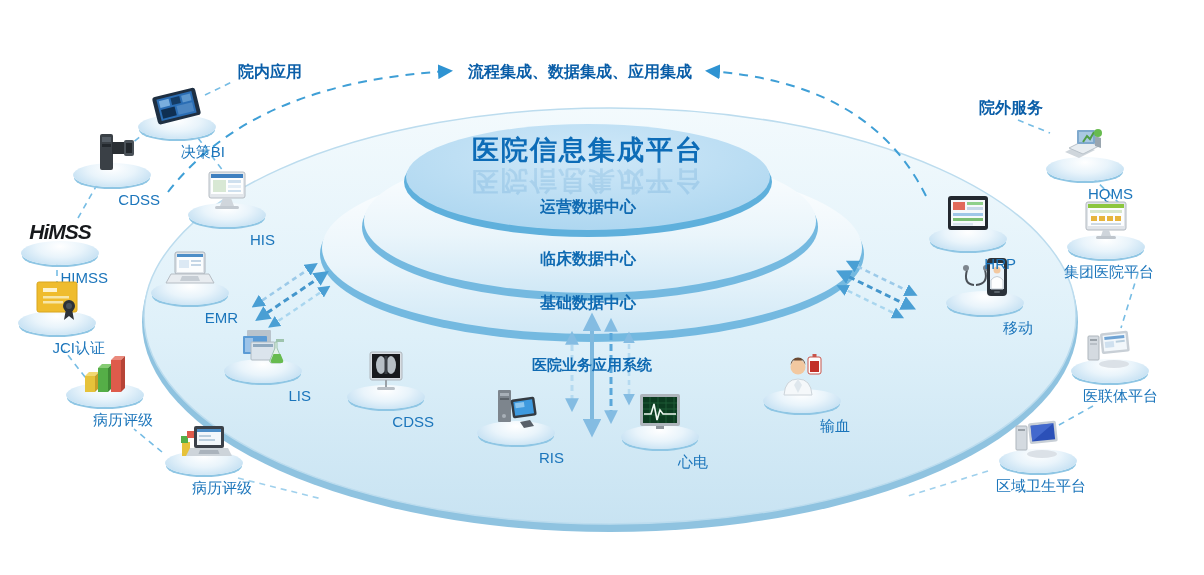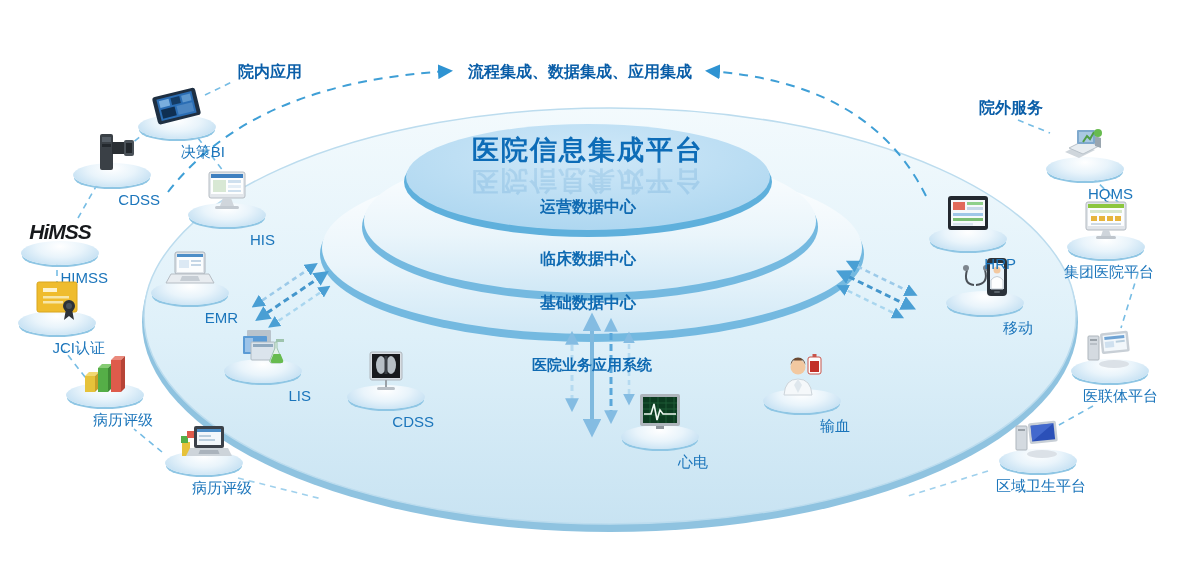--- a/index.html
+++ b/index.html
@@ -284,20 +284,38 @@
           <ellipse cx="33" cy="15" rx="5" ry="9" fill="#c9d1d8" opacity=".9"></ellipse>
           <rect x="26.5" y="6" width="3" height="18" fill="#3a3f44"></rect>
           <rect x="27" y="30" width="2" height="7" fill="#9aa2a9"></rect>
           <rect x="19" y="37" width="18" height="3" rx="1.5" fill="#b9c0c7"></rect>
         </svg>
       </div>
     <div class="base"></div>
     <div class="lbl">CDSS</div>
   </div>
 
+  <div class="node" style="left:468px;top:386px">
+    <div class="icw">
+        <svg class="ic" viewBox="0 0 56 48">
+          <rect x="10" y="4" width="13" height="32" rx="1" fill="#7d858d"></rect>
+          <rect x="12" y="7" width="9" height="3" fill="#a8b0b8"></rect>
+          <rect x="12" y="12" width="9" height="2" fill="#5d646b"></rect>
+          <circle cx="16" cy="30" r="2" fill="#a8b0b8"></circle>
+          <g transform="rotate(-8 36 24)">
+            <rect x="24" y="12" width="24" height="19" rx="2" fill="#343b42"></rect>
+            <rect x="26.5" y="14.5" width="19" height="14" fill="#3e9adf"></rect>
+            <rect x="28" y="16" width="9" height="5" fill="#8cc6ef"></rect>
+          </g>
+          <path d="M32 36 l10 -2 4 6 -10 2 z" fill="#596069"></path>
+        </svg>
+      </div>
+    <div class="base"></div>
+    <div class="lbl">RIS</div>
+  </div>
 
   <div class="node" style="left:612px;top:390px">
     <div class="icw">
         <svg class="ic" viewBox="0 0 56 48">
           <rect x="8" y="4" width="40" height="32" rx="2" fill="#aeb5bc"></rect>
           <rect x="11" y="7" width="34" height="26" fill="#0c3b20"></rect>
           <path d="M11 13 h34 M11 19 h34 M11 25 h34 M18 7 v26 M26 7 v26 M34 7 v26 M42 7 v26" stroke="#1d5a35" stroke-width="1"></path>
           <polyline points="12,24 19,24 22,14 25,30 28,20 31,24 44,24" fill="none" stroke="#eef7f0" stroke-width="1.6"></polyline>
           <rect x="24" y="36" width="8" height="3" fill="#8d949b"></rect>
         </svg>

